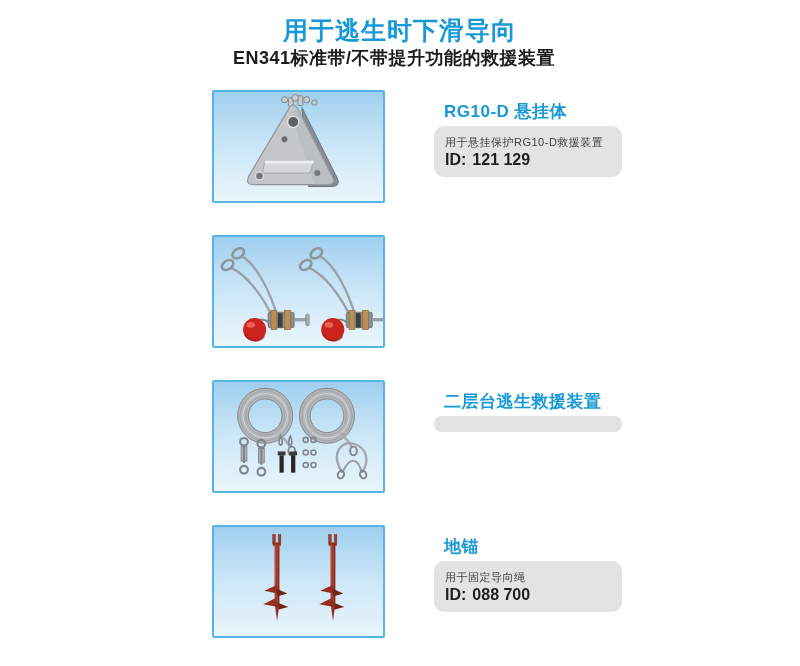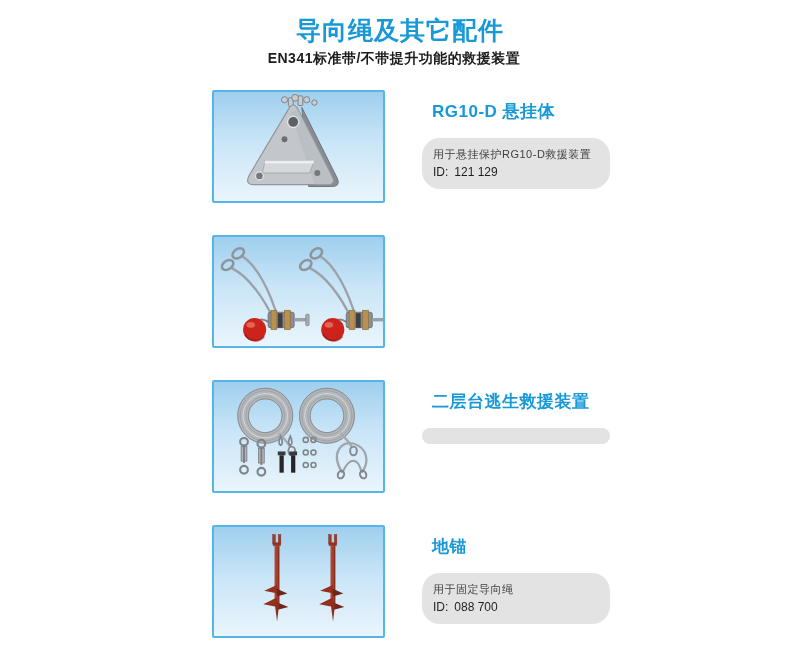--- a/index.html
+++ b/index.html
@@ -7,56 +7,56 @@
     width:800px;height:666px;
     font-family:"Liberation Sans","DejaVu Sans",sans-serif;
     color:#1a1a1a;overflow:hidden;position:relative;
   }
   .header{padding-top:15px;text-align:center;}
   .page-title{
     margin:0;font-size:25px;font-weight:bold;color:#1899d7;
     letter-spacing:1px;line-height:30px;
   }
   .page-subtitle{
-    margin:4px 12px 0 0;font-size:14px;font-weight:bold;color:#1c1c1c;
+    margin:4px 12px 0 0;font-size:18px;font-weight:bold;color:#1c1c1c;
     letter-spacing:0.5px;line-height:18px;
   }
   .rows{margin:23px 0 0 212px;}
-  .row{display:flex;align-items:flex-start;height:113px;margin-bottom:32px;}
+  .row{display:flex;align-items:flex-start;height:113px;margin-bottom:32px;gap:12px;}
   .img-box{
     width:173px;height:113px;box-sizing:border-box;flex:0 0 173px;
     border:2px solid #55b5e7;border-radius:2px;
     background:linear-gradient(180deg,#9fcfee 0%,#c9e5f7 45%,#eaf5fc 100%);
     overflow:hidden;
   }
   .img-box svg{display:block;width:100%;height:100%;}
   .info{margin-left:37px;padding-top:11px;}
   .p-title{
     margin:0 0 0 10px;font-size:17px;font-weight:bold;color:#1899d7;
     line-height:21px;letter-spacing:0.5px;white-space:nowrap;
   }
   .desc-box{
-    margin-top:16px;width:188px;box-sizing:border-box;
-    background:#e3e3e3;border-radius:18px;padding:8px 11px;
+    margin-top:4px;width:188px;box-sizing:border-box;
+    background:#e3e3e3;border-radius:10px;padding:8px 11px;
   }
   .desc{
     font-size:11px;color:#3f3f3f;line-height:17px;
     letter-spacing:0.5px;white-space:nowrap;
   }
   .pid{
-    font-size:12px;font-weight:normal;color:#1f1f1f;line-height:18px;
+    font-size:16px;font-weight:bold;color:#1f1f1f;line-height:18px;
     white-space:nowrap;
   }
   .pid .sep{display:inline-block;width:6px;}
 </style>
 </head>
 <body>
 
 <div class="header">
-  <h1 class="page-title">导向绳及其它配件</h1>
+  <h1 class="page-title">用于逃生时下滑导向</h1>
   <div class="page-subtitle">EN341标准带/不带提升功能的救援装置</div>
 </div>
 
 <div class="rows">
 
   <div class="row">
     <div class="img-box">
       <svg viewBox="0 0 173 113">
         <g stroke="#7c8288" stroke-width="1" fill="#c8ccd0">
           <rect x="76" y="6" width="5" height="9" rx="1"></rect>

